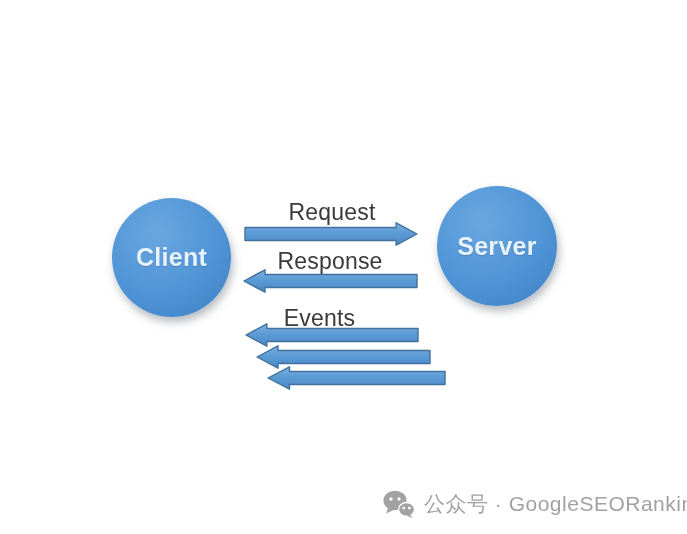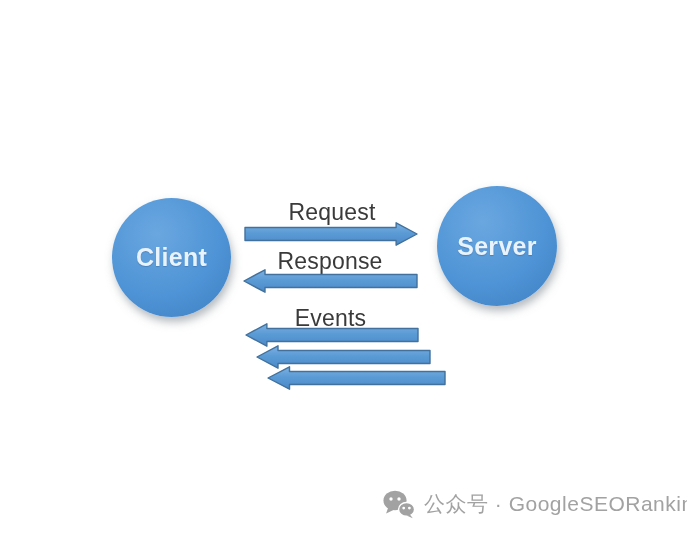--- a/index.html
+++ b/index.html
@@ -27,21 +27,21 @@
   .node span{
     color:var(--node-text);font-size:25px;font-weight:600;letter-spacing:.3px;
     text-shadow:0 1px 1px rgba(40,80,130,.35);
   }
   .flow-label{
     position:absolute;text-align:center;color:var(--label-text);
     font-size:23px;font-weight:400;letter-spacing:.2px;
   }
   .lbl-request{left:245px;top:199px;width:174px;}
   .lbl-response{left:243px;top:248px;width:174px;}
-  .lbl-events{left:244px;top:305px;width:173px;}
+  .lbl-events{left:233px;top:305px;width:173px;}
   .arrow{position:absolute;overflow:visible;height:24px;}
   .arr-request{left:245px;top:222px;width:173px;}
   .arr-response{left:243px;top:269px;width:174px;}
   .arr-events-1{left:245px;top:323px;width:173px;}
   .arr-events-2{left:256px;top:345px;width:174px;}
   .arr-events-3{left:267px;top:366px;width:178px;}
   .arrow polygon{
     fill:url(#arrowGrad);
     stroke:var(--arrow-border);stroke-width:1.4;stroke-linejoin:round;
   }

